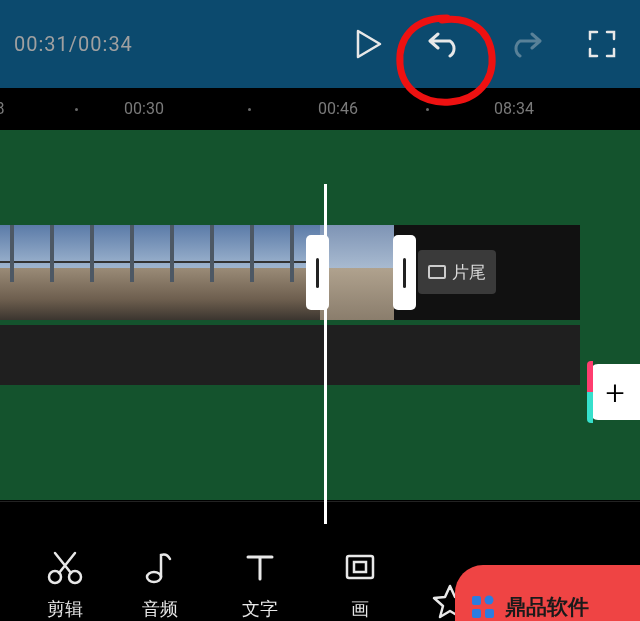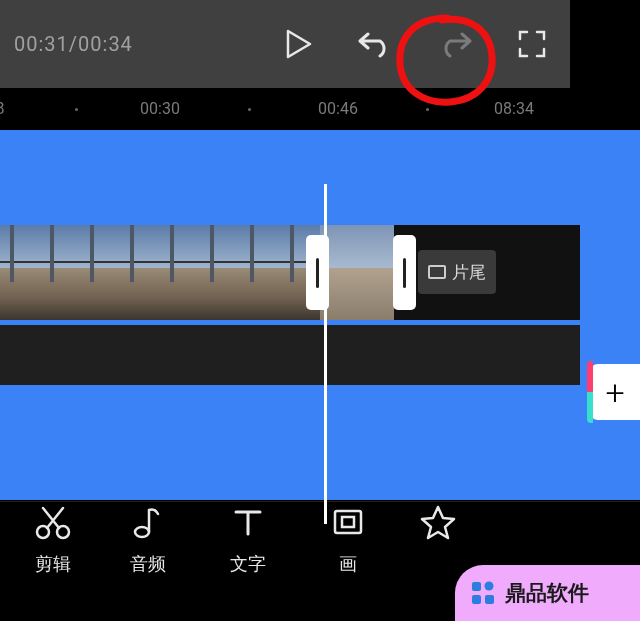--- a/index.html
+++ b/index.html
@@ -1,29 +1,29 @@
 <!DOCTYPE html>
 <html><head>
 <meta charset="utf-8">
 <style>
   html,body{margin:0;padding:0;width:640px;height:621px;background:#000;font-family:-apple-system,BlinkMacSystemFont,"Segoe UI",Roboto,sans-serif;overflow:hidden;color:#fff}
   *{box-sizing:border-box}
-  .topbar{position:absolute;left:0;top:0;width:570px;height:88px;background:#404040;display:flex;align-items:center;padding:0 14px}
+  .topbar{position:absolute;left:0;top:0;width:640px;height:88px;background:#0c4a6e;display:flex;align-items:center;padding:0 14px}
   .time-display{color:#a0a0a0;font-size:20px;letter-spacing:1px}
   .top-buttons{margin-left:auto;display:flex;align-items:center;gap:46px;padding-right:10px}
   .icon-btn{display:flex;align-items:center;justify-content:center;cursor:pointer;color:#e8e8e8}
   .icon-btn svg{display:block}
   .redo-dim{opacity:.35}
   
   .ruler{position:absolute;left:0;top:88px;width:640px;height:42px;background:#000;display:flex;align-items:center}
   .ruler-inner{position:relative;width:100%;height:100%}
   .tick-major{position:absolute;top:11px;color:#7a7a7a;font-size:16px;transform:translateX(-50%)}
   .tick-minor{position:absolute;top:20px;width:3px;height:3px;border-radius:50%;background:#6a6a6a}
   
-  .track-area{position:absolute;left:0;top:130px;width:640px;height:370px;background:#3b82f6}
+  .track-area{position:absolute;left:0;top:130px;width:640px;height:370px;background:#14532d}
   .video-track{position:absolute;left:0;top:95px;height:95px;width:580px;background:#111}
   .thumb{position:absolute;top:0;height:95px}
   .thumb1{left:0;width:320px}
   .thumb2{left:320px;width:74px}
   .sky{position:absolute;left:0;top:0;width:100%;height:45%}
   .sky1{background:linear-gradient(180deg,#5b7ba8 0%,#9fb5cf 100%)}
   .sky2{background:linear-gradient(180deg,#7e94b5 0%,#a8bad0 100%)}
   .ground{position:absolute;left:0;bottom:0;width:100%;height:55%}
   .ground1{background:linear-gradient(180deg,#9a8b77 0%,#6e5f4f 60%,#3b352f 100%)}
   .ground2{background:linear-gradient(180deg,#b0a28e 0%,#8a7d6c 100%)}
@@ -42,27 +42,27 @@
   .empty-track{position:absolute;left:0;top:195px;width:580px;height:60px;background:#1f1f1f}
   
   .playhead{position:absolute;left:324px;top:54px;width:3px;height:340px;background:#fff;z-index:5}
   
   .add-btn{position:absolute;right:0;top:234px;width:50px;height:56px;background:#fff;border-radius:8px 0 0 8px;display:flex;align-items:center;justify-content:center;z-index:6}
   .add-btn::before{content:"";position:absolute;left:-3px;top:-3px;width:6px;height:62px;background:linear-gradient(180deg,#ff3d6f 0%,#ff3d6f 50%,#36e0cc 50%,#36e0cc 100%);border-radius:4px 0 0 4px;z-index:-1}
   .add-plus{font-size:34px;color:#000;font-weight:300;line-height:1}
   
   .red-circle{position:absolute;left:392px;top:10px;width:110px;height:100px;z-index:10;pointer-events:none}
   
-  .toolbar{position:absolute;left:0;bottom:0;width:640px;height:120px;background:#000;border-top:1px solid #222;display:flex;align-items:flex-start;padding:0 8px}
+  .toolbar{position:absolute;left:0;bottom:0;width:640px;height:120px;background:#000;border-top:1px solid #222;display:flex;align-items:flex-end;padding:0 20px}
   .tool{display:flex;flex-direction:column;align-items:center;gap:10px;width:100px;cursor:pointer}
   .tool svg{display:block}
   .tool-label{color:#e8e8e8;font-size:18px}
   .tool-cut{width:90px}
   
-  .watermark{position:absolute;right:0;bottom:0;width:185px;height:56px;background:#f0abfc;border-radius:28px 0 0 0;display:flex;align-items:center;padding-left:14px;gap:8px;z-index:20}
+  .watermark{position:absolute;right:0;bottom:0;width:185px;height:56px;background:#ef4444;border-radius:28px 0 0 0;display:flex;align-items:flex-end;padding-left:14px;gap:8px;z-index:20}
   .wm-logo{width:28px;height:28px;position:relative}
   .wm-text{color:#1a1a1a;font-size:21px;font-weight:600}
 </style>
 </head>
 <body>
 
 <div class="topbar">
   <div class="time-display">00:31/00:34</div>
   <div class="top-buttons">
     <div class="icon-btn">
@@ -89,21 +89,21 @@
 </div>
 
 <svg class="red-circle" viewBox="0 0 110 100">
   <path d="M55 8 C20 8 6 30 8 54 C10 80 32 94 58 92 C86 90 102 70 100 46 C98 20 78 6 50 10" fill="none" stroke="#e11" stroke-width="7" stroke-linecap="round"></path>
 </svg>
 
 <div class="ruler">
   <div class="ruler-inner">
     <span class="tick-major" style="left:0px">8</span>
     <span class="tick-minor" style="left:75px"></span>
-    <span class="tick-major" style="left:160px">00:30</span>
+    <span class="tick-major" style="left:144px">00:30</span>
     <span class="tick-minor" style="left:248px"></span>
     <span class="tick-major" style="left:338px">00:46</span>
     <span class="tick-minor" style="left:426px"></span>
     <span class="tick-major" style="left:514px">08:34</span>
   </div>
 </div>
 
 <div class="track-area">
   <div class="video-track">
     <div class="thumb thumb1">

